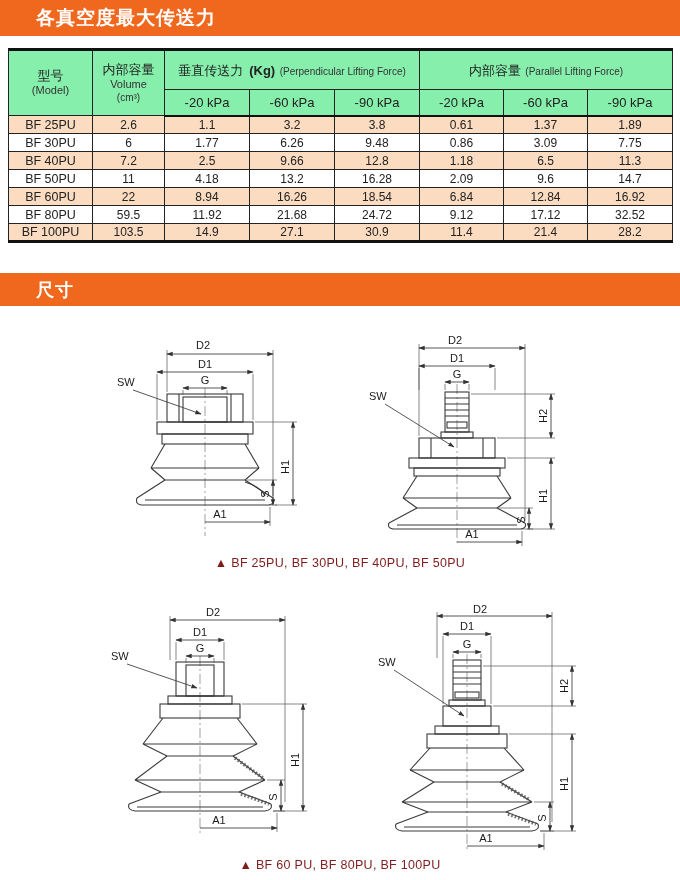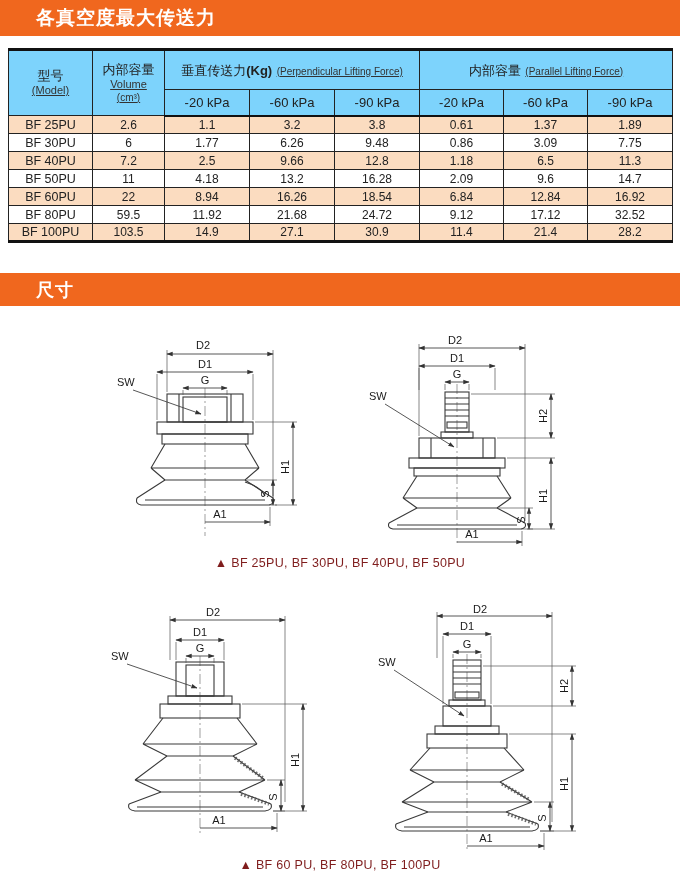--- a/index.html
+++ b/index.html
@@ -8,26 +8,26 @@
 
   .section-bar { height:36px; background:#f0671e; display:flex; align-items:center; padding-left:36px; }
   .section-bar .bar-title { color:#fff; font-weight:bold; font-size:19px; letter-spacing:1px; }
   .bar2 { margin-top:30px; height:33px; }
 
   
   .spec-table-wrap { margin:12px 8px 0 8px; }
   table.spec { width:664px; border-collapse:collapse; table-layout:fixed;
                border-top:3px solid #111; border-bottom:3px solid #111; }
   table.spec th, table.spec td { border:1px solid #222; text-align:center; vertical-align:middle; padding:0; }
-  table.spec thead th { background:#7dd3fc; font-weight:normal; }
+  table.spec thead th { background:#86efac; font-weight:normal; }
   table.spec thead tr.group-row th { height:40px; }
   table.spec thead tr.kpa-row th { height:26px; font-size:13px; border-bottom:2px solid #111; }
   .zh { font-size:13px; }
-  .en { font-size:10px; color:#333;text-decoration:underline; }
-  .kg { font-size:13px; font-weight:bold; }
+  .en { font-size:10px; color:#333; }
+  .kg { font-size:13px; font-weight:bold;padding-left:6px; }
   .hdr-stack { line-height:1.25; }
   table.spec tbody td { height:18px; font-size:12px; background:#fff; }
   table.spec tbody tr:nth-child(odd) td { background:#fbdcc0; }
   table.spec tbody td.model-cell { font-size:12.5px; }
 
   
   .draw-area { width:680px; }
   .draw-row { display:flex; }
   .row1 { padding-left:105px; gap:42px; margin-top:28px; }
   .row2 { padding-left:95px; gap:32px; margin-top:34px; }

